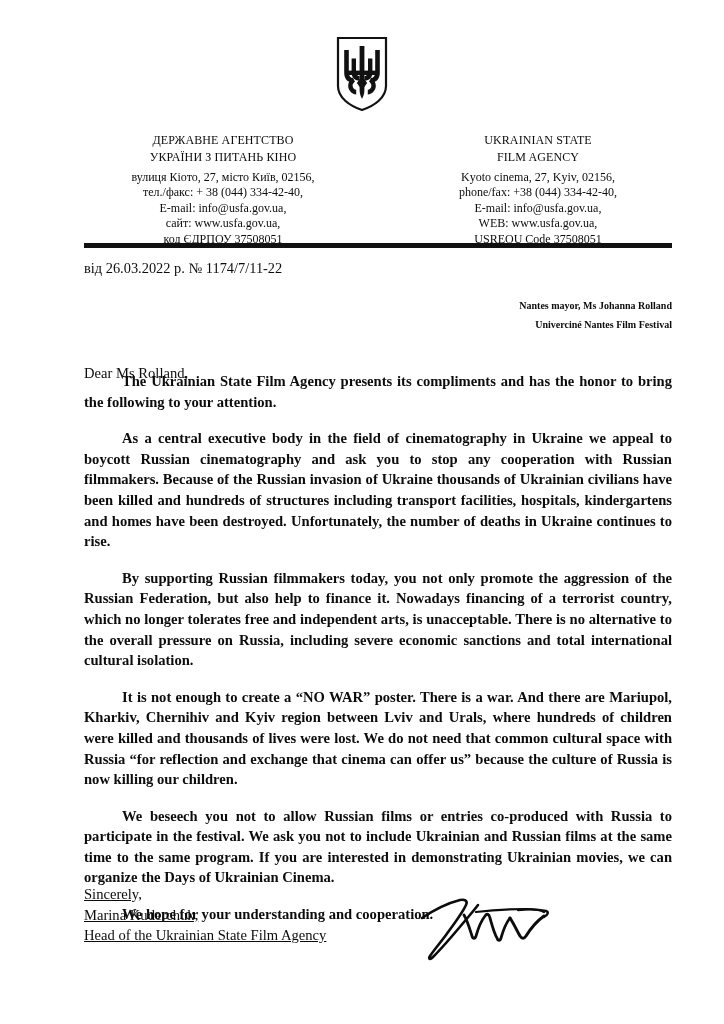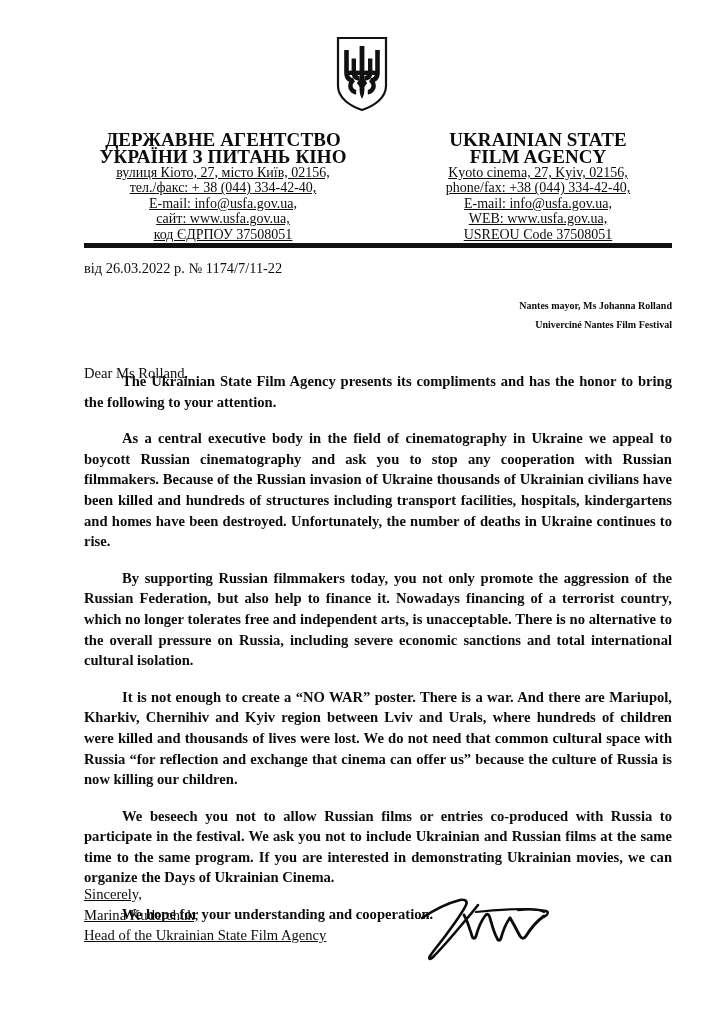--- a/index.html
+++ b/index.html
@@ -41,29 +41,29 @@
     display: flex;
     justify-content: space-between;
     align-items: flex-start;
   }
   .lh-col {
     width: 278px;
     text-align: center;
   }
   .lh-col.right { width: 268px; }
   .lh-title {
-    font-weight: bold;
-    font-size: 19px;
+    font-weight: normal;
+    font-size: 12px;
     line-height: 16.5px;
     letter-spacing: 0.1px;
   }
   .lh-lines {
-    font-size: 14px;
+    margin-top: 5px;
+    font-size: 12px;
     line-height: 15.4px;
-    text-decoration: underline;
   }
   .lh-lines div { white-space: nowrap; }
 
   .rule {
     position: absolute;
     left: 84px;
     top: 243px;
     width: 588px;
     height: 4px;
     background: #111111;

